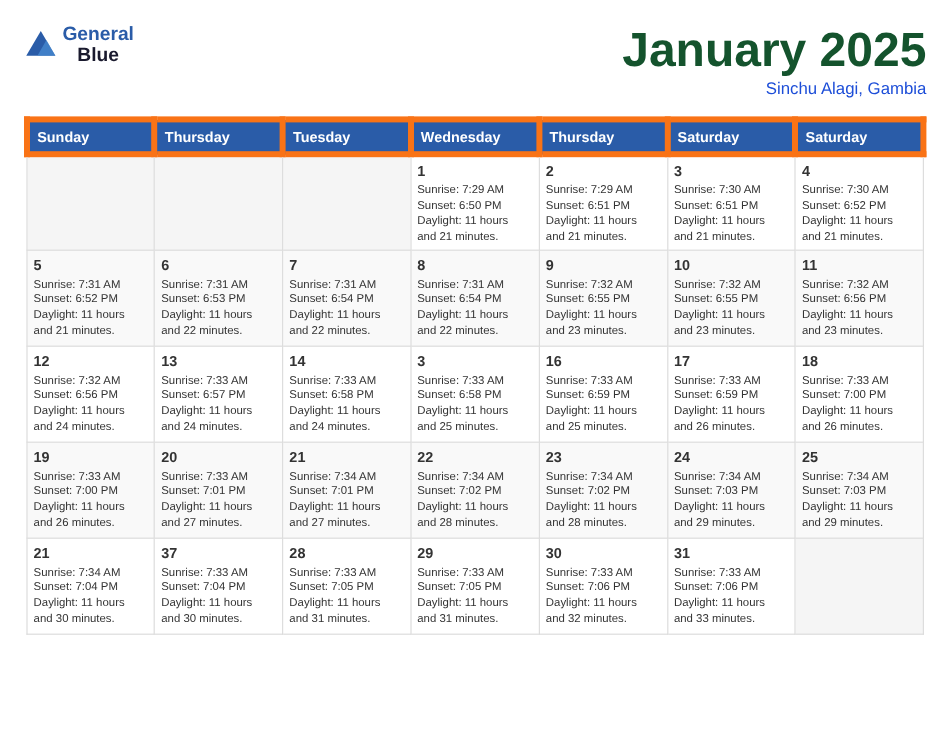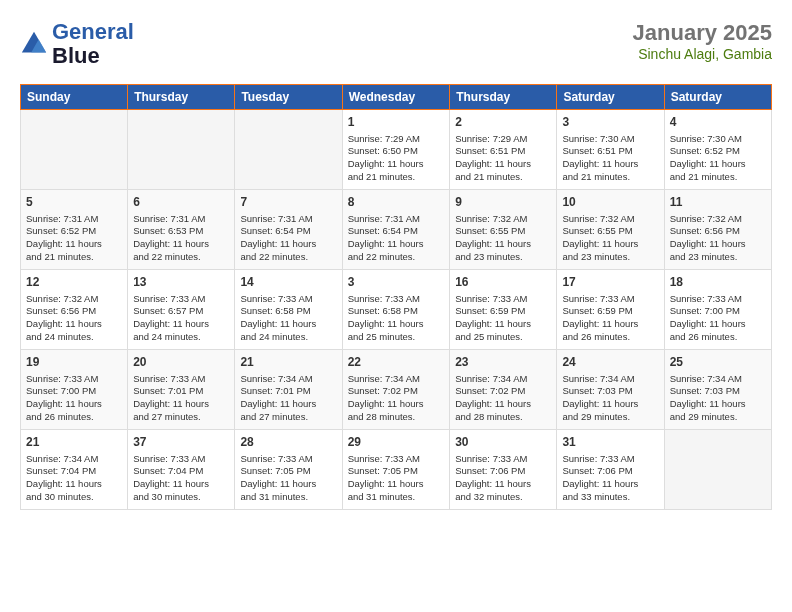--- a/index.html
+++ b/index.html
@@ -15,57 +15,58 @@
       justify-content: space-between;
       align-items: flex-start;
       margin-bottom: 16px;
     }
     .logo {
       display: flex;
       align-items: center;
       gap: 4px;
     }
     .logo-text {
-      font-size: 22px;
+      font-size: 16px;
       font-weight: bold;
       color: #1a1a2e;
       line-height: 1.1;
+      text-align: center;
     }
     .logo-text span {
       color: #2a5ca8;
     }
     .logo-icon {
       width: 28px;
       height: 28px;
     }
     .title-block {
       text-align: right;
     }
     .month-title {
-      font-size: 22px;
+      font-size: 40px;
       font-weight: bold;
-      color: #737373;
+      color: #14532d;
     }
     .subtitle {
       font-size: 14px;
-      color: #4d7c0f;
+      color: #1d4ed8;
     }
     .calendar {
       width: 100%;
       border-collapse: collapse;
       border: 1px solid #ccc;
     }
     .calendar th {
       background-color: #2a5ca8;
       color: #fff;
       font-size: 12px;
       font-weight: bold;
       padding: 5px 6px;
       text-align: left;
-      border: 1px solid #f97316;
+      border: 5px solid #f97316;
     }
     .calendar td {
       vertical-align: top;
       padding: 4px 5px;
       border: 1px solid #ddd;
       width: 108px;
       background: #fff;
       font-size: 9.5px;
       color: #333;
       line-height: 1.35;

